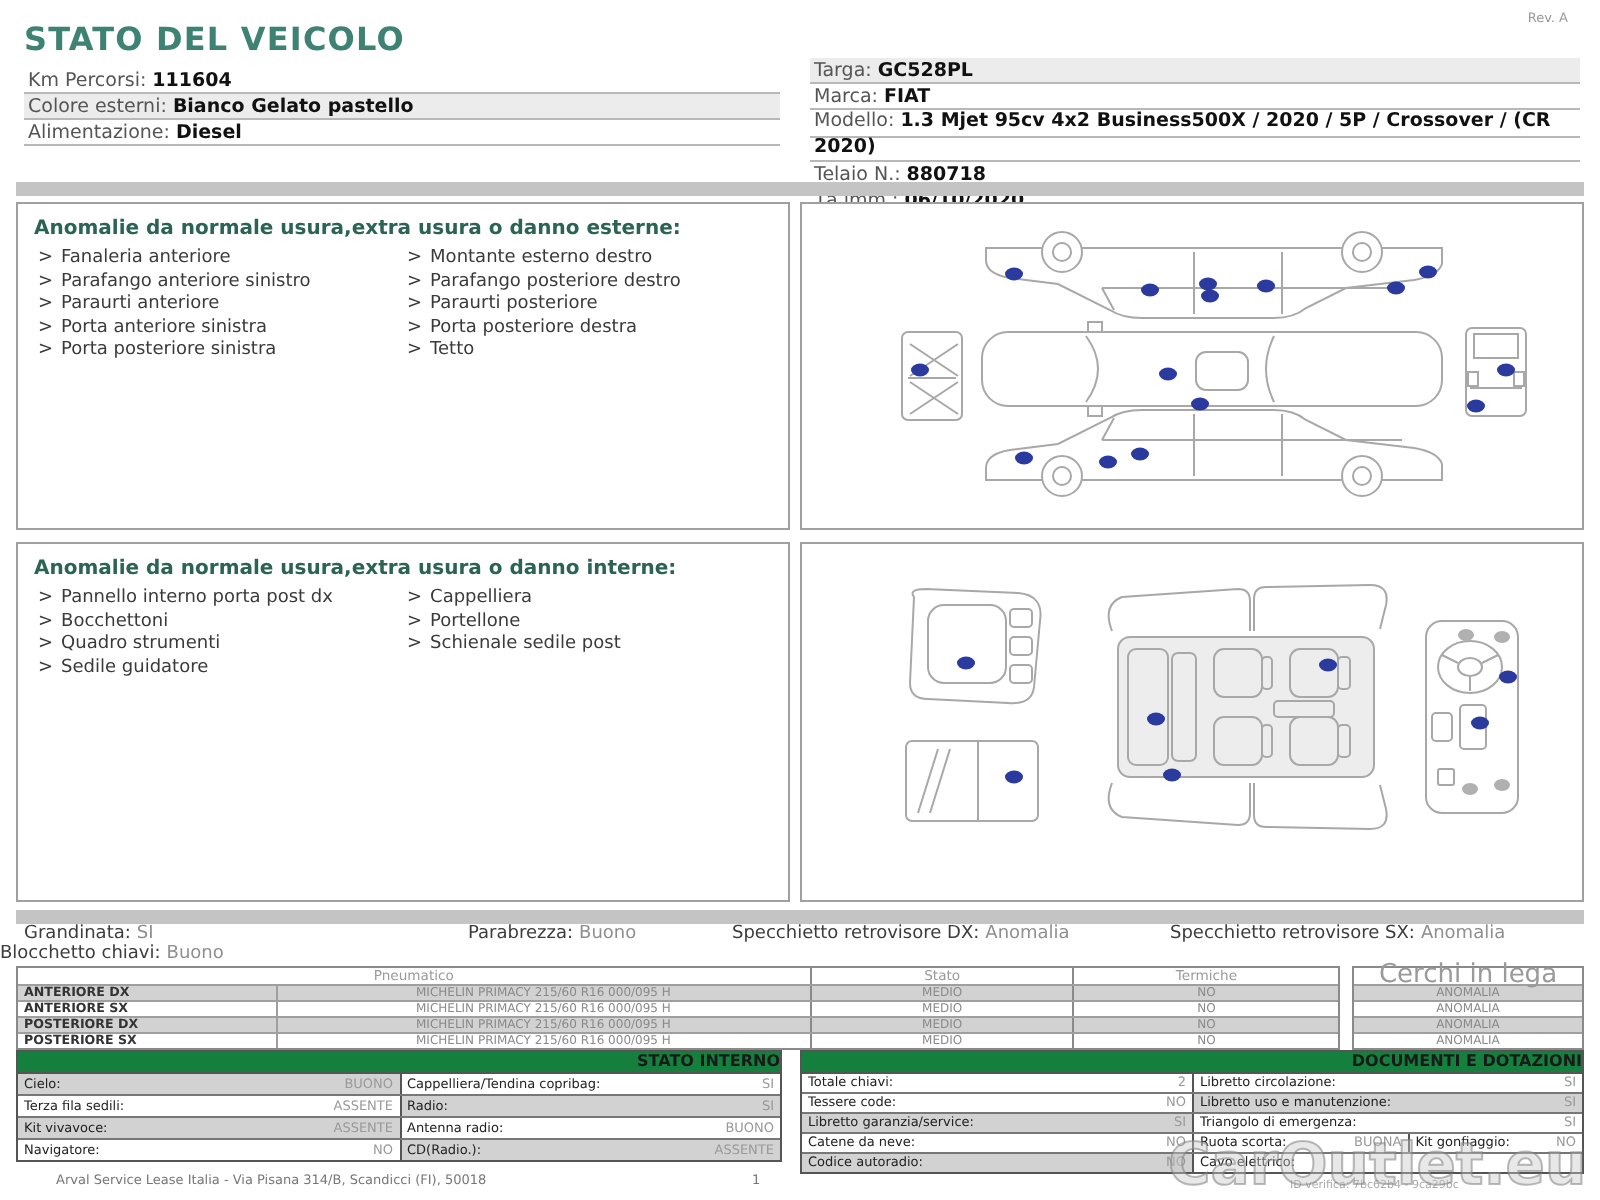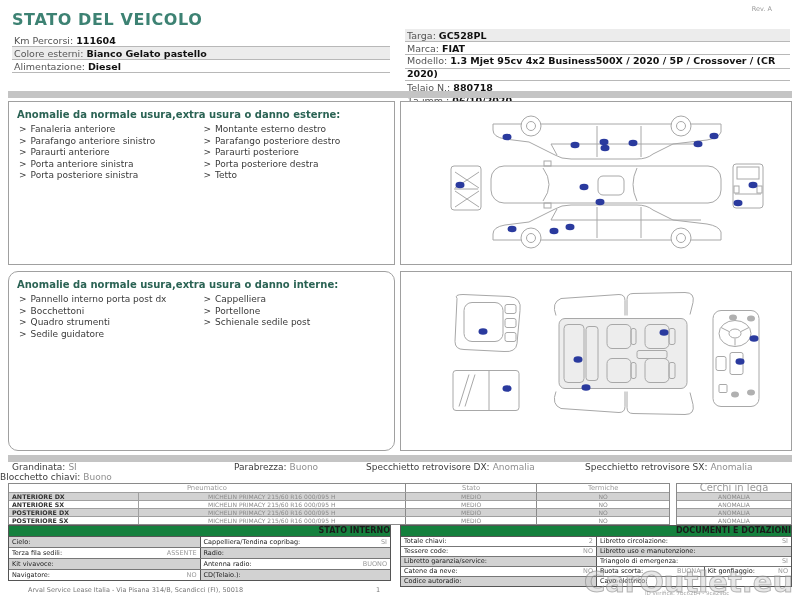--- a/index.html
+++ b/index.html
@@ -1,36 +1,36 @@
 <!DOCTYPE html>
 <html><head>
 <meta charset="utf-8">
 <style>
   html,body{margin:0;padding:0;background:#fff;}
   .page{position:relative;width:800px;height:600px;background:#fff;overflow:hidden;
         font-family:"DejaVu Sans","Liberation Sans",sans-serif;}
   .title{position:absolute;left:12px;top:10px;font-size:16px;font-weight:bold;color:#3d8273;letter-spacing:.6px;}
-  .rev{position:absolute;right:28px;top:5px;font-size:6.5px;color:#999;padding-left:11px;}
+  .rev{position:absolute;right:16px;top:5px;font-size:6.5px;color:#999;padding-left:11px;}
   .fields{position:absolute;font-size:9.5px;}
   .fields-left{left:12px;top:34px;width:378px;}
   .fields-right{left:405px;top:29px;width:385px;}
   .frow{height:13px;line-height:13px;border-bottom:1px solid #b8b8b8;padding:0 2px;box-sizing:border-box;
         white-space:nowrap;overflow:hidden;}
   .frow.shaded{background:#ececec;}
   .frow.multiline{height:26px;line-height:12.5px;white-space:normal;
         background-image:linear-gradient(#b8b8b8,#b8b8b8);background-size:100% 1px;
         background-position:0 12.5px;background-repeat:no-repeat;}
   .flabel{color:#555;}
   .fvalue{color:#111;font-weight:bold;margin-left:3px;}
   .bar{position:absolute;left:8px;width:784px;height:7px;background:#c4c4c4;}
   .bar1{top:91px;}.bar2{top:455px;}
   .box{position:absolute;border:1px solid #a0a0a0;background:#fff;box-sizing:border-box;}
   .box1l{left:8px;top:101px;width:387px;height:164px;}
   .box1r{left:400px;top:101px;width:392px;height:164px;}
-  .box2l{left:8px;top:271px;width:387px;height:180px;border-radius:10px;}
+  .box2l{left:8px;top:271px;width:387px;height:180px;}
   .box2r{left:400px;top:271px;width:392px;height:180px;}
   .atitle{font-size:10px;font-weight:bold;color:#2b6354;padding:7px 8px 4px;}
   .acols{display:flex;padding:0 8px;font-size:9px;color:#3a3a3a;}
   .acol{width:50%;}
   .aitem{line-height:11.5px;white-space:nowrap;}
   .chev{margin:0 4px 0 2px;}
   svg.diagram{position:absolute;left:0;top:0;width:100%;height:100%;}
   .status-item{position:absolute;font-size:9px;white-space:nowrap;}
   .sl{color:#3c3c3c;}.sv{color:#8f8f8f;margin-left:3px;}
   #st1{left:12px;top:462px;} #st2{left:234px;top:462px;} #st3{left:366px;top:462px;}
@@ -40,34 +40,34 @@
   .th-pneu{width:398px;border-right:1px solid #8a8a8a;box-sizing:border-box;}
   .th-stato{width:132px;border-right:1px solid #8a8a8a;box-sizing:border-box;}
   .th-term{width:132px;box-sizing:border-box;}
   .trow{display:flex;height:7px;line-height:7px;border-top:1px solid #9f9f9f;font-size:6px;}
   .trow.shaded{background:#d2d2d2;}
   .td-pos{width:130px;font-weight:bold;color:#333;font-size:6.3px;padding-left:3px;border-right:1px solid #9f9f9f;box-sizing:border-box;overflow:hidden;}
   .td-spec{width:268px;text-align:center;color:#8a8a8a;border-right:1px solid #8a8a8a;box-sizing:border-box;overflow:hidden;}
   .td-stato{width:132px;text-align:center;color:#8a8a8a;border-right:1px solid #8a8a8a;box-sizing:border-box;}
   .td-term{width:132px;text-align:center;color:#8a8a8a;box-sizing:border-box;}
   .cerchi{position:absolute;left:676px;top:483px;width:116px;border:1px solid #8a8a8a;box-sizing:border-box;text-align:center;background:#fff;}
-  .cerchi .chead{height:8px;line-height:8px;color:#9a9a9a;font-size:10px;}
+  .cerchi .chead{height:8px;line-height:8px;color:#9a9a9a;font-size:13px;}
   .crow{height:7px;line-height:7px;border-top:1px solid #9f9f9f;color:#8a8a8a;font-size:6px;}
   .crow.shaded{background:#d2d2d2;}
   .btable{position:absolute;top:525px;border:1px solid #555;box-sizing:border-box;font-size:6.5px;background:#fff;}
   #stato-interno{left:8px;width:383px;}
   #documenti{left:400px;width:392px;}
   .btitle{height:10px;line-height:10px;text-align:right;font-weight:bold;font-size:8px;color:#1a1a1a;
         background:#15803d;border-bottom:1px solid #555;}
   .brow{display:flex;height:9px;line-height:9px;border-bottom:1px solid #777;}
   #stato-interno .brow{height:10px;line-height:10px;}
   .brow:last-child{border-bottom:none;}
   .bcell{display:flex;width:50%;box-sizing:border-box;padding:0 3px;justify-content:space-between;overflow:hidden;}
   .bcell.right{border-left:1px solid #555;}
-  .bcell.g{background:#d2d2d2;flex-direction:column;}
+  .bcell.g{background:#d2d2d2;}
   .blabel{color:#222;}.bval{color:#999;}
   .bcell.split{padding:0;}
   .subcell{display:flex;justify-content:space-between;box-sizing:border-box;padding:0 3px;overflow:hidden;}
   .sub1{width:55%;}
   .sub2{width:45%;border-left:1px solid #555;}
   .footer-company{position:absolute;left:28px;top:586px;font-size:6.5px;color:#777;}
   .footer-page{position:absolute;left:376px;top:586px;font-size:6.5px;color:#777;}
   .footer-docid{position:absolute;left:645px;top:590px;font-size:5.5px;color:#aaa;}
   .watermark{position:absolute;left:584px;top:565px;font-size:29px;font-weight:bold;
         color:rgba(200,200,200,0.42);-webkit-text-stroke:1px rgba(130,130,130,0.55);}
@@ -351,21 +351,21 @@
           <span class="blabel">Antenna radio:</span>
           <span class="bval">BUONO</span>
         </div>
     </div>
     <div class="brow">
       <div class="bcell">
           <span class="blabel">Navigatore:</span>
           <span class="bval">NO</span>
         </div>
       <div class="bcell right g">
-          <span class="blabel">CD(Telaio.):</span>
+          <span class="blabel">CD(Radio.):</span>
           <span class="bval">ASSENTE</span>
         </div>
     </div>
   </div>
 
   <div class="btable" id="documenti">
     <div class="btitle">DOCUMENTI E DOTAZIONI</div>
     <div class="brow">
       <div class="bcell">
           <span class="blabel">Totale chiavi:</span>

